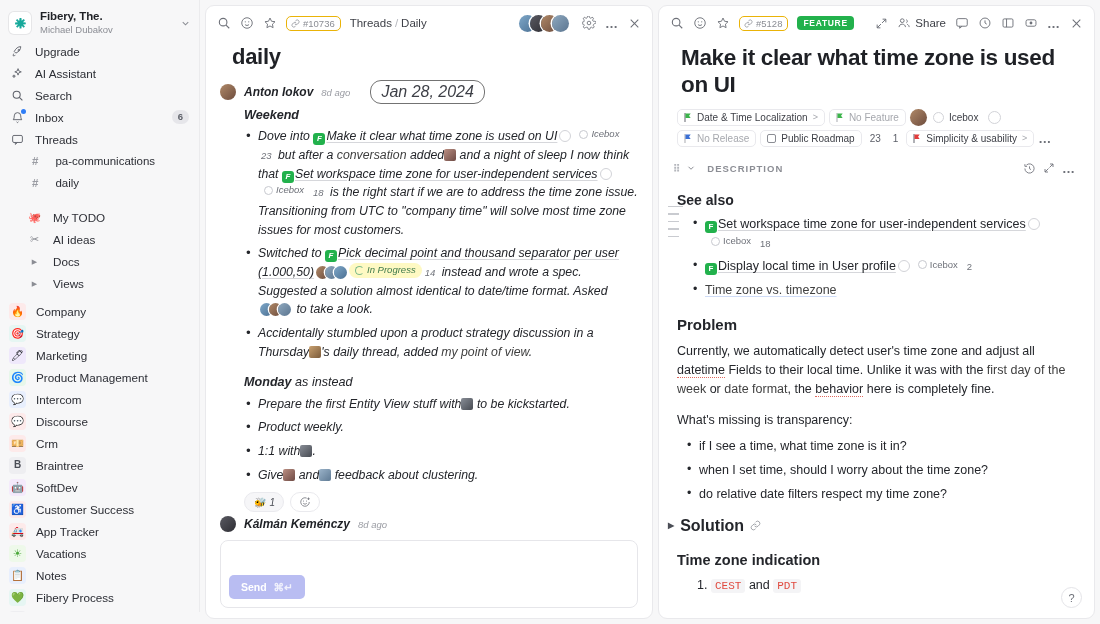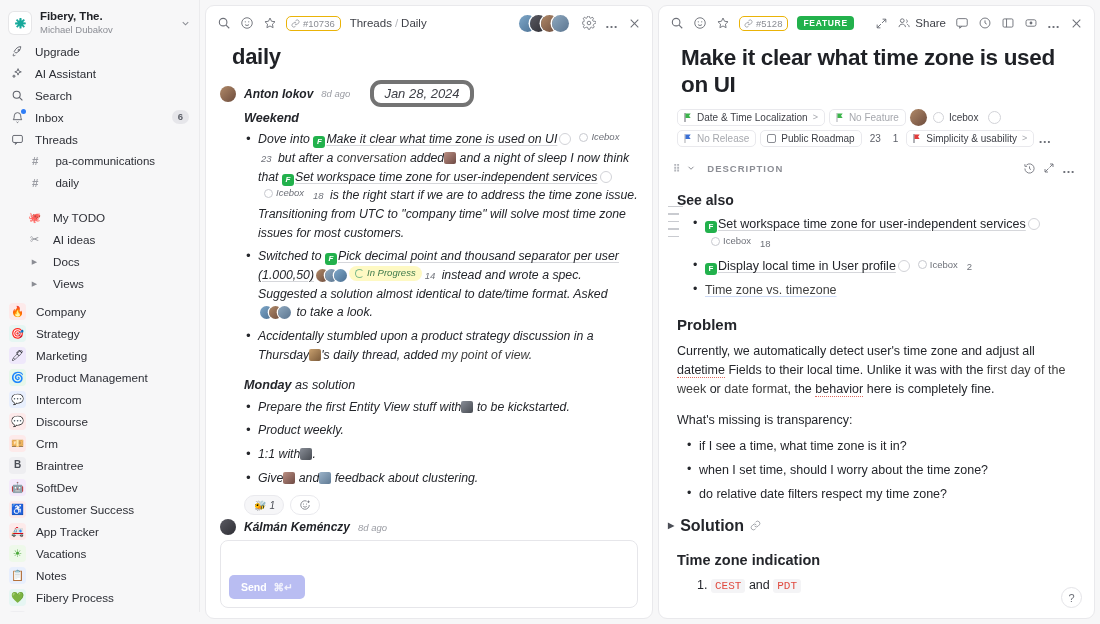--- a/index.html
+++ b/index.html
@@ -101,21 +101,21 @@
   }
 
   
   .mid-title { font-size:22px; font-weight:700; padding: 4px 26px 10px 26px; letter-spacing:-0.3px;}
   .mid-scroll { flex:1; overflow:hidden; padding: 0 14px 0 14px; position:relative;font-style:italic;}
   .msg-head { display:flex; align-items:center; gap:8px; padding: 0 0 2px 0; }
   .msg-head .av { width:16px; height:16px; flex:0 0 16px; }
   .msg-author { font-size:12px; font-weight:700; color:#1f2126; }
   .msg-time { font-size:9.5px; color:#9a9ca3; }
   .datepill {
-    border:4px solid #737373; border-radius:11px; font-size:13px;
+    border:1px solid #737373; border-radius:11px; font-size:16px;
     color:#3d3f46; padding:2px 10px; margin-left:12px;
   }
   .msg-body { padding-left: 24px; font-size:12.3px; line-height:1.52; color:#24262b; }
   .sect-head { font-weight:700; font-size:12.6px; margin: 0 0 2px 0; }
   .sect-head .reg { font-weight:400; }
   ul.blist { list-style:none; margin:2px 0 0 0; padding:0; }
   ul.blist > li { position:relative; padding-left:14px; margin-bottom:5px; }
   ul.blist > li:before {
     content:"•"; position:absolute; left:2px; top:-1px; color:#24262b; font-size:13px;
   }
@@ -490,21 +490,21 @@
               </span>
             <span>to take a look.</span>
           </li>
           <li>
             <span>Accidentally stumbled upon a product strategy discussion in a Thursday</span><span class="avinline g2"></span><span>'s daily thread, added</span>
             <span class="lnk">my point of view</span><span>.</span>
           </li>
         </ul>
 
         <div class="sect-head" style="margin-top:12px;">
-          <span>Monday</span><span class="reg"> as solution</span>
+          <span>Monday</span><span class="reg"> as instead</span>
         </div>
         <ul class="blist">
           <li>
             <span>Prepare the first Entity View stuff with</span><span class="avinline g3"></span>
             <span>to be kickstarted.</span>
           </li>
           <li>
             <span>Product weekly.</span>
           </li>
           <li>

